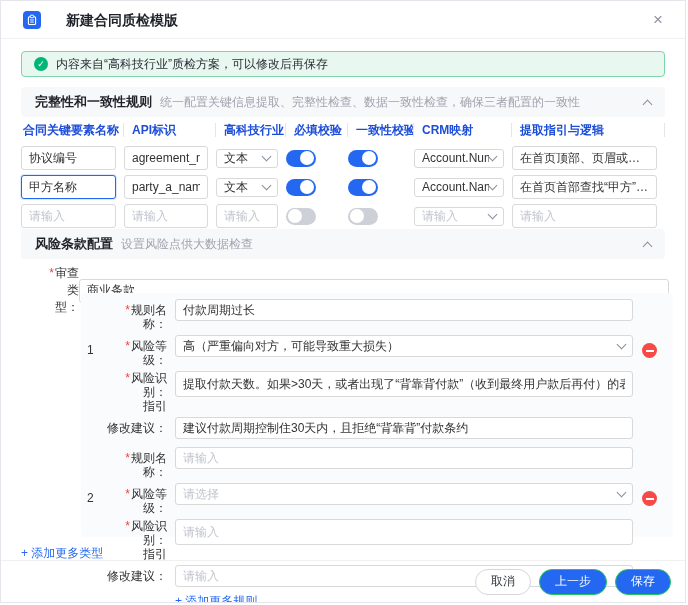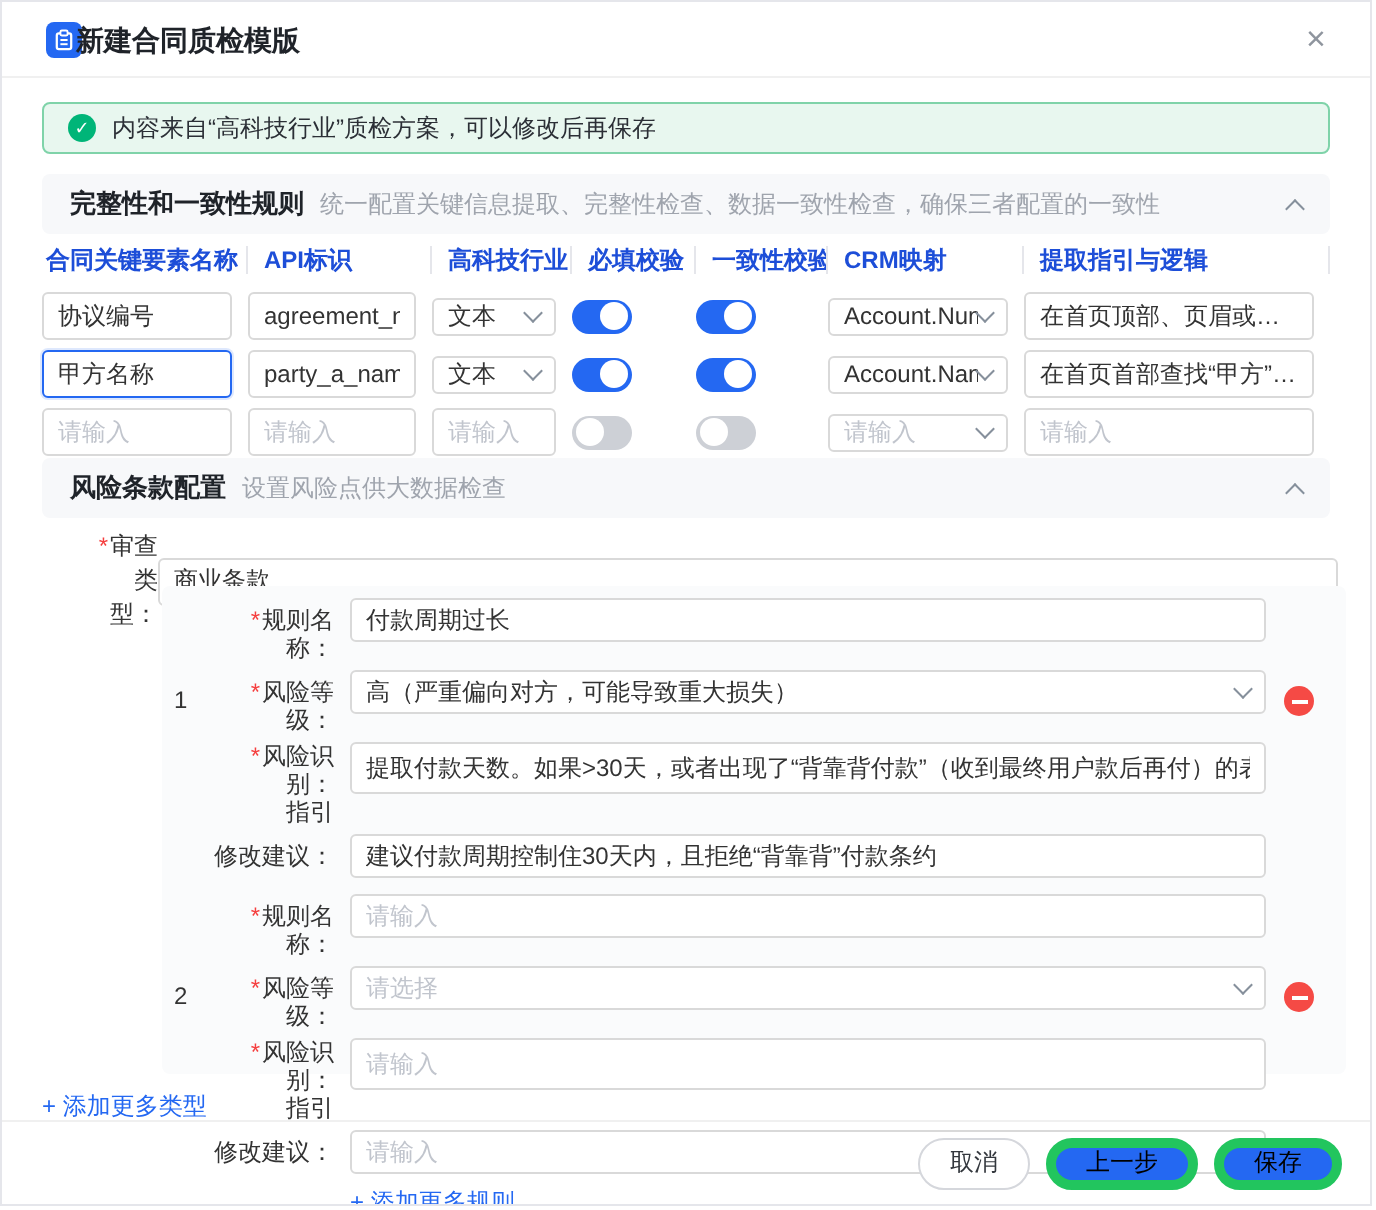--- a/index.html
+++ b/index.html
@@ -6,21 +6,21 @@
   html,body { background:#fff; }
   body { font-family:"Liberation Sans","DejaVu Sans",sans-serif; font-size:12px; color:#333; }
 
   .dialog { position:relative; width:686px; height:603px; margin:0; background:#fff;
             border:1px solid #e5e6eb; overflow:hidden; }
 
   
   .dlg-header { position:absolute; top:0; left:0; right:0; height:38px; border-bottom:1px solid #f0f0f0; }
   .dlg-icon { position:absolute; left:22px; top:10px; width:18px; height:18px; border-radius:4px;
               background:#2468f2; display:flex; align-items:center; justify-content:center; }
-  .dlg-title { position:absolute; left:37px; top:11px; font-size:14px; font-weight:700; color:#1f2329; }
+  .dlg-title { position:absolute; left:65px; top:11px; font-size:14px; font-weight:700; color:#1f2329; }
   .dlg-close { position:absolute; right:16px; top:8px; width:22px; height:22px; font-size:17px;
                color:#8f959e; text-align:center; line-height:22px; cursor:pointer; }
 
   
   .banner { position:absolute; left:20px; right:20px; top:50px; height:26px; background:#e8f7ef;
             border:1px solid #7fd3a9; border-radius:4px; display:flex; align-items:center; padding:0 12px; }
   .check-circle { width:14px; height:14px; border-radius:50%; background:#00b578; color:#fff;
                   font-size:9px; line-height:14px; text-align:center; margin-right:8px; flex:none; }
   .banner-text { color:#2b2f36; }
 
@@ -83,21 +83,21 @@
   .add-link { color:#2468f2; cursor:pointer; display:inline-block; }
   .rules-panel .add-link { margin:2px 0 0 94px; }
   .add-type { position:absolute; left:20px; top:544px; }
 
   
   .dlg-footer { position:absolute; left:0; right:0; bottom:0; height:42px; border-top:1px solid #f0f0f0;
                 display:flex; align-items:center; justify-content:flex-end; gap:8px; padding-right:14px; }
   .btn { height:26px; border-radius:14px; padding:0 15px; font-size:12px; display:flex; align-items:center;
          cursor:pointer; font-family:inherit; }
   .btn.ghost { background:#fff; border:1px solid #d5d7dc; color:#33373d; }
-  .btn.primary { background:#2468f2; border:5px solid #22c55e; color:#000000; }
+  .btn.primary { background:#2468f2; border:1px solid #22c55e; color:#ffffff; }
 </style>
 </head>
 <body>
 
 <div class="dialog">
 
   <div class="dlg-header">
     <div class="dlg-icon">
       <svg width="12" height="12" viewBox="0 0 16 16">
         <rect x="3.2" y="3.6" width="9.6" height="10.4" rx="1.4" fill="none" stroke="#ffffff" stroke-width="1.5"></rect>

